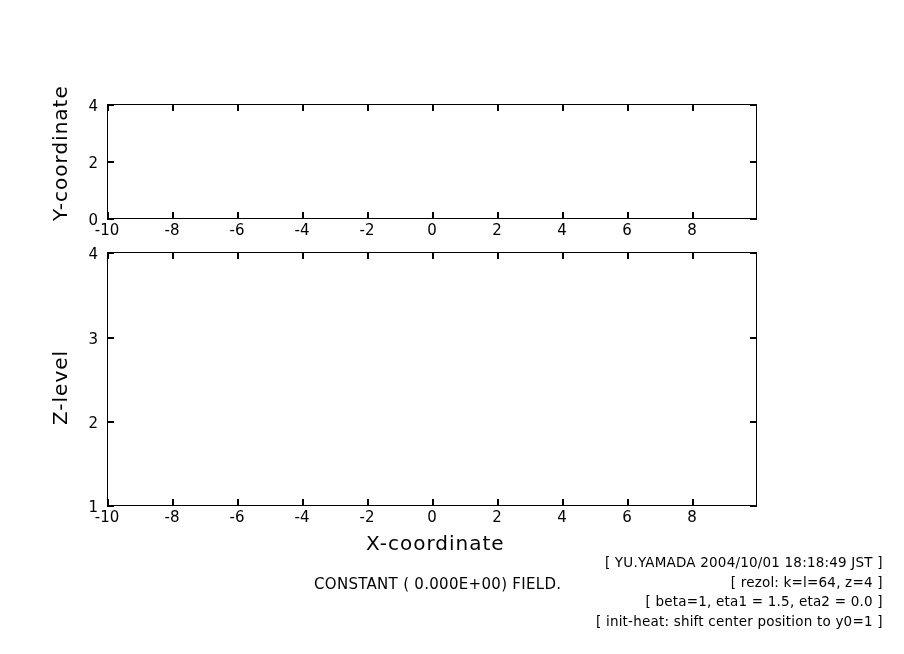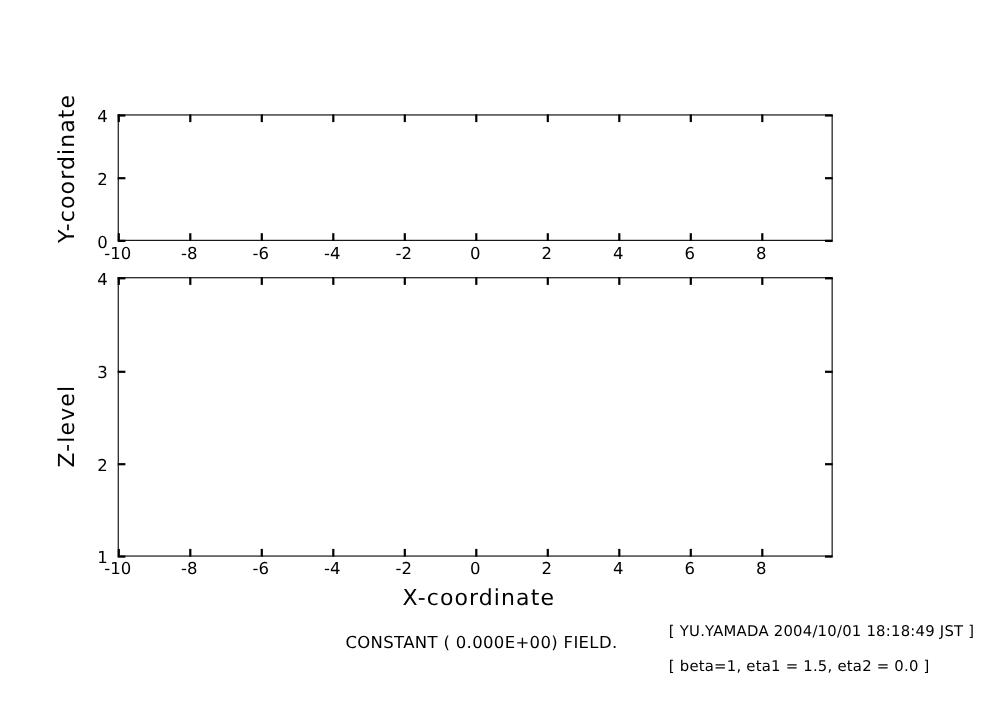--- a/index.html
+++ b/index.html
@@ -80,21 +80,21 @@
 
   #annotation-block {
     position: absolute;
     left: 592px;
     top: 551px;
     font-size: 13.5px;
     line-height: 15.6px;
     white-space: nowrap;
     letter-spacing: 0.2px;
   }
-  #annotation-block div { margin: 16px; padding: 0; }
+  #annotation-block div { margin: 4px; padding: 0; text-align: right; }
 </style>
 </head>
 <body>
 
 <div class="plot-area" id="top-panel"></div>
 
 <div class="tick tick-v" style="left:107px; top:212px;"></div>
 <div class="tick tick-v" style="left:172px; top:212px;"></div>
 <div class="tick tick-v" style="left:237px; top:212px;"></div>
 <div class="tick tick-v" style="left:302px; top:212px;"></div>
@@ -192,14 +192,16 @@
 <div class="axis-label-y" style="left:70px; top:245px; width:28px;">4</div>
 
 <div class="axis-title vertical" style="left:48px; top:425px;">Z-level</div>
 
 <div class="axis-title" style="left:366px; top:531px;">X-coordinate</div>
 
 <div class="caption" style="left:314px; top:575px;">CONSTANT ( 0.000E+00) FIELD.</div>
 
 <div id="annotation-block">
   <div>[ YU.YAMADA 2004/10/01 18:18:49 JST ]</div>
+  <div>[ rezol: k=l=64, z=4 ]</div>
   <div>[ beta=1, eta1 = 1.5, eta2 = 0.0 ]</div>
+  <div>[ init-heat: shift center position to y0=1 ]</div>
 </div>
 
 </body></html>

